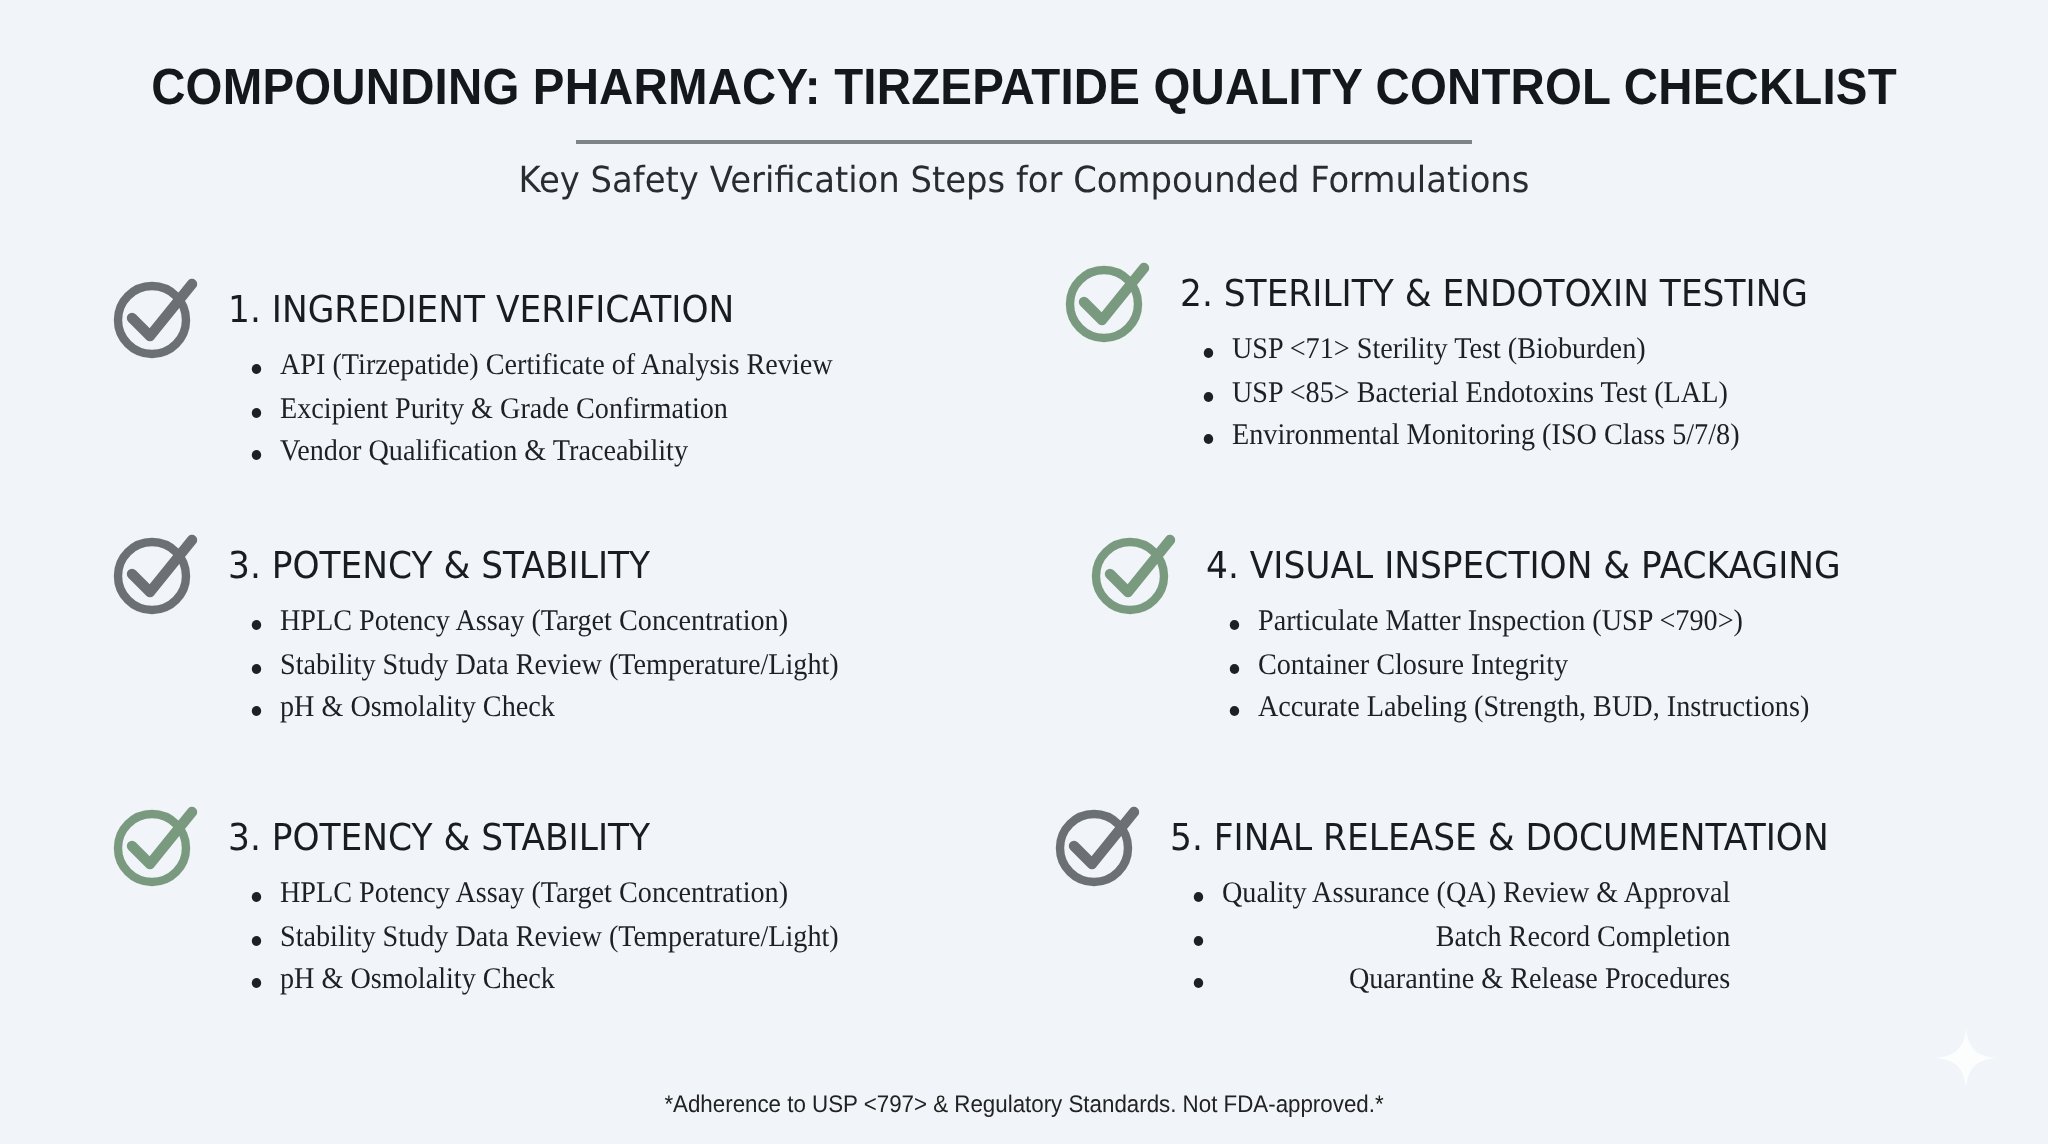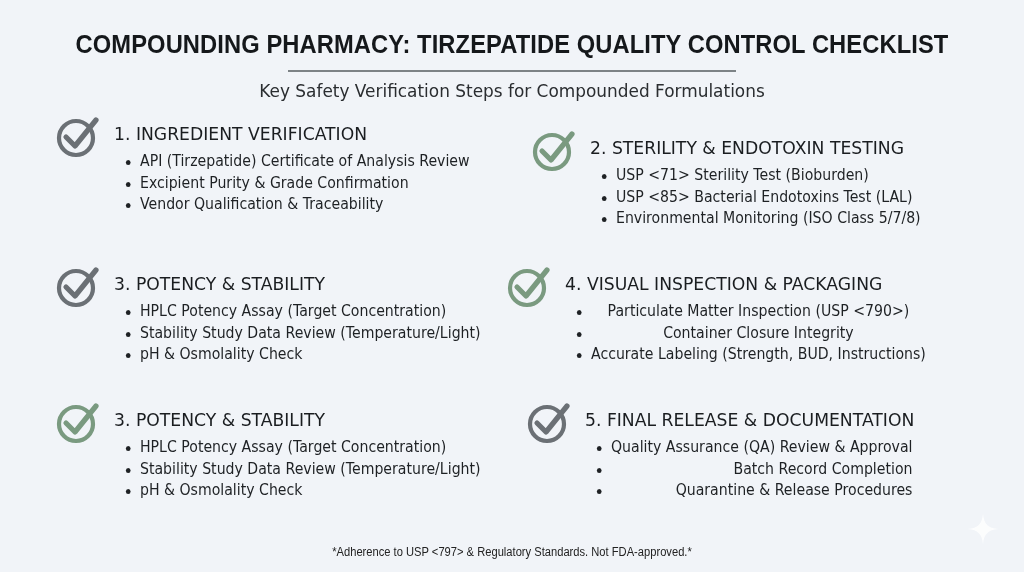--- a/index.html
+++ b/index.html
@@ -25,21 +25,21 @@
     transform:scaleX(0.94);
   }
   .section { position:absolute; width:470px; }
   .sec-head { position:relative; height:40px; }
   .check-icon { position:absolute; left:0; top:0; width:44px; height:44px; }
   .sec-title {
     position:absolute; left:58px; top:9px; white-space:nowrap;
     font-family:"DejaVu Sans", sans-serif; font-size:18.5px; color:#1a1d20;
     transform-origin:left center; transform:scaleX(0.93);
   }
-  .items { list-style:none; margin:0; padding:0; position:absolute; left:68px; top:37px; }
+  .items { list-style:none; margin:0; padding:0; position:absolute; left:68px; top:37px;font-family:Liberation Serif, serif; }
   .items li {
     position:relative; padding-left:17px; height:21.5px; line-height:21.5px;
     font-size:15px; color:#1e2124; white-space:nowrap;
     transform-origin:left center; transform:scaleX(0.94);
   }
   .items li::before {
     content:""; position:absolute; left:2px; top:9px; width:5px; height:5px;
     border-radius:50%; background:#1e2124;
   }
   .footer {
@@ -49,21 +49,21 @@
   }
   .sparkle { position:absolute; left:966px; top:512px; width:34px; height:34px; opacity:0.85; }
 </style>
 </head>
 <body>
 
 <div class="title">COMPOUNDING PHARMACY: TIRZEPATIDE QUALITY CONTROL CHECKLIST</div>
 <div class="divider"></div>
 <div class="subtitle">Key Safety Verification Steps for Compounded Formulations</div>
 
-<div class="section" style="left:56px; top:114px;">
+<div class="section" style="left:56px; top:136px;">
   <div class="sec-head">
     <svg class="check-icon" viewBox="0 0 44 44">
       <circle cx="20" cy="24" r="17" fill="none" stroke="#6b7075" stroke-width="4.2"></circle>
       <path d="M10 23 L19 32 L40 6" fill="none" stroke="#6b7075" stroke-width="5.2" stroke-linecap="round" stroke-linejoin="round"></path>
     </svg>
     <div class="sec-title">1. INGREDIENT VERIFICATION</div>
   </div>
   <ul class="items">
     <li>API (Tirzepatide) Certificate of Analysis Review</li>
     <li>Excipient Purity &amp; Grade Confirmation</li>
@@ -94,21 +94,21 @@
     </svg>
     <div class="sec-title">3. POTENCY &amp; STABILITY</div>
   </div>
   <ul class="items">
     <li>HPLC Potency Assay (Target Concentration)</li>
     <li>Stability Study Data Review (Temperature/Light)</li>
     <li>pH &amp; Osmolality Check</li>
   </ul>
 </div>
 
-<div class="section" style="left:507px; top:264px;text-align:center;">
+<div class="section" style="left:545px; top:264px;">
   <div class="sec-head">
     <svg class="check-icon" viewBox="0 0 44 44">
       <circle cx="20" cy="24" r="17" fill="none" stroke="#7a9a80" stroke-width="4.2"></circle>
       <path d="M10 23 L19 32 L40 6" fill="none" stroke="#7a9a80" stroke-width="5.2" stroke-linecap="round" stroke-linejoin="round"></path>
     </svg>
     <div class="sec-title">4. VISUAL INSPECTION &amp; PACKAGING</div>
   </div>
   <ul class="items">
     <li>Particulate Matter Inspection (USP &lt;790&gt;)</li>
     <li>Container Closure Integrity</li>

